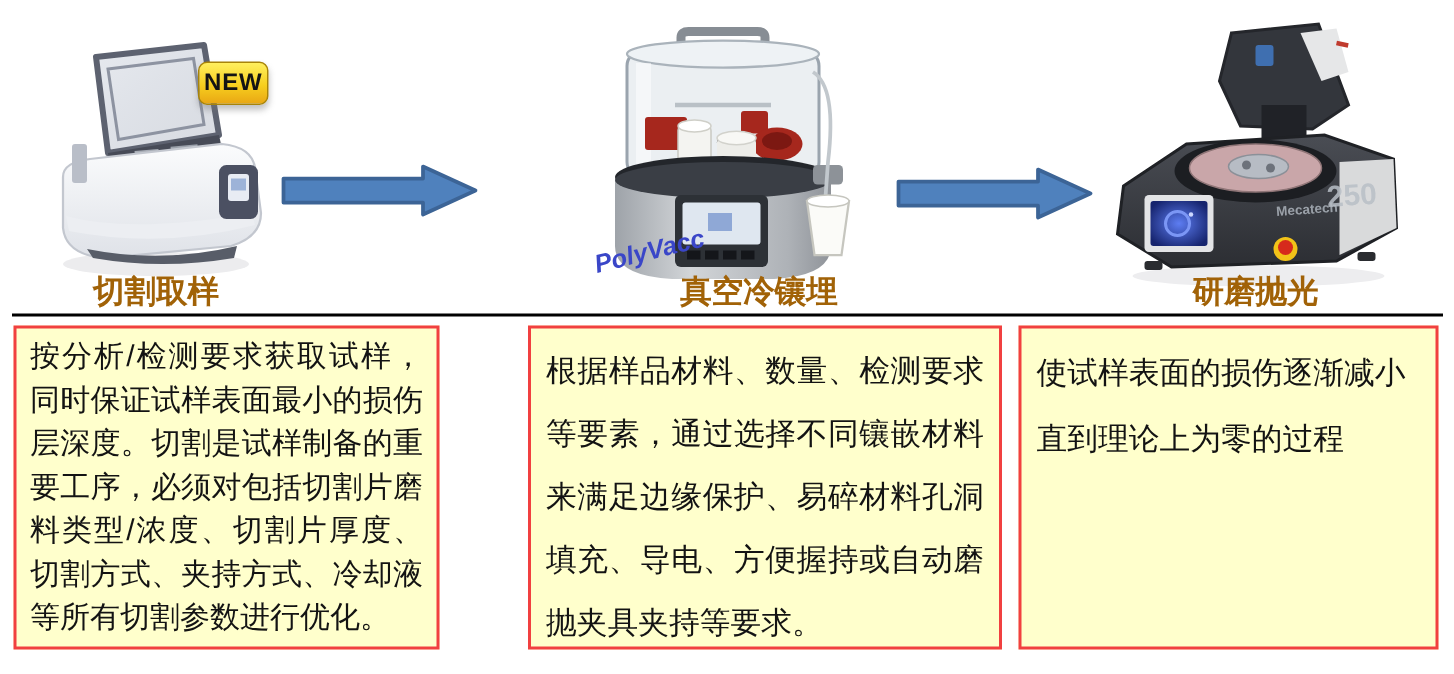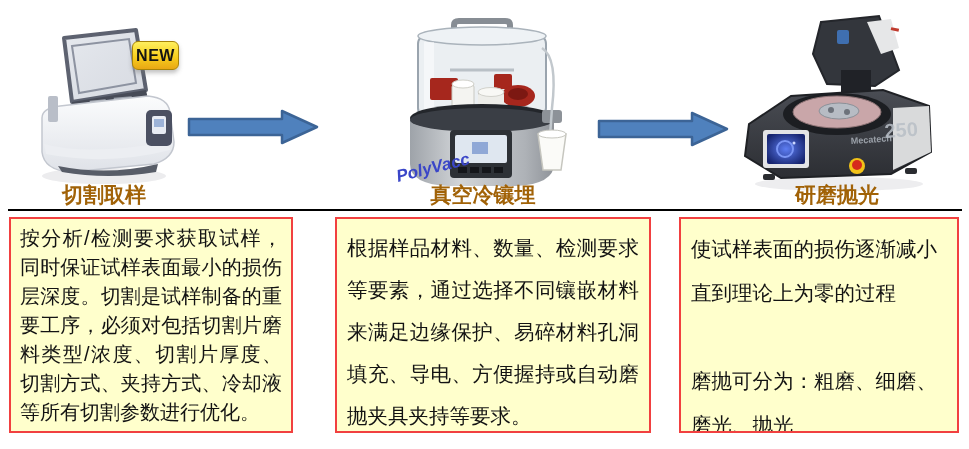--- a/index.html
+++ b/index.html
@@ -24,32 +24,32 @@
   
   .arrow{position:absolute;width:134px;height:38px;}
   .a1{left:186px;top:108px;}
   .a2{left:596px;top:110px;}
   
   .step-label{
     position:absolute;top:182px;height:26px;line-height:26px;text-align:center;
     font-size:21px;font-weight:bold;color:#a16207;
   }
   .l1{left:28px;width:152px;}
-  .l2{left:392px;width:182px;}
+  .l2{left:415px;width:182px;}
   .l3{left:733px;width:208px;}
   
   .divider{position:absolute;left:8px;top:209px;width:954px;height:2px;background:#000;}
   
   .desc-box{
     position:absolute;top:217px;height:216px;box-sizing:border-box;
     background:#ffffcc;border:2px solid #f14040;
     overflow:hidden;
   }
   .b1{left:9px;width:284px;}
-  .b2{left:335px;width:316px;}
+  .b2{left:352px;width:316px;}
   .b3{left:679px;width:280px;}
   .desc-box p{margin:0;color:#131313;}
   .b1 p{padding:5px 9px 0 9px;font-size:20px;line-height:29px;text-align:justify;}
   .b2 p{padding:8px 10px 0 10px;font-size:20.5px;line-height:42px;text-align:justify;}
   .b3 p{padding:0 10px;font-size:20.5px;line-height:44px;text-align:left;font-family:Liberation Mono, monospace;}
   .b3 p.first{margin-top:10px;}
   .b3 p.second{margin-top:44px;}
 </style>
 </head>
 <body>
@@ -213,16 +213,15 @@
   <div class="desc-box b1">
     <p>按分析/检测要求获取试样，同时保证试样表面最小的损伤层深度。切割是试样制备的重要工序，必须对包括切割片磨料类型/浓度、切割片厚度、切割方式、夹持方式、冷却液等所有切割参数进行优化。</p>
   </div>
 
   <div class="desc-box b2">
     <p>根据样品材料、数量、检测要求等要素，通过选择不同镶嵌材料来满足边缘保护、易碎材料孔洞填充、导电、方便握持或自动磨抛夹具夹持等要求。</p>
   </div>
 
   <div class="desc-box b3">
     <p class="first">使试样表面的损伤逐渐减小直到理论上为零的过程</p>
-    <p class="second">磨抛可分为：粗磨、细磨、磨光、抛光</p>
   </div>
 
 </div>
 
 </body></html>

